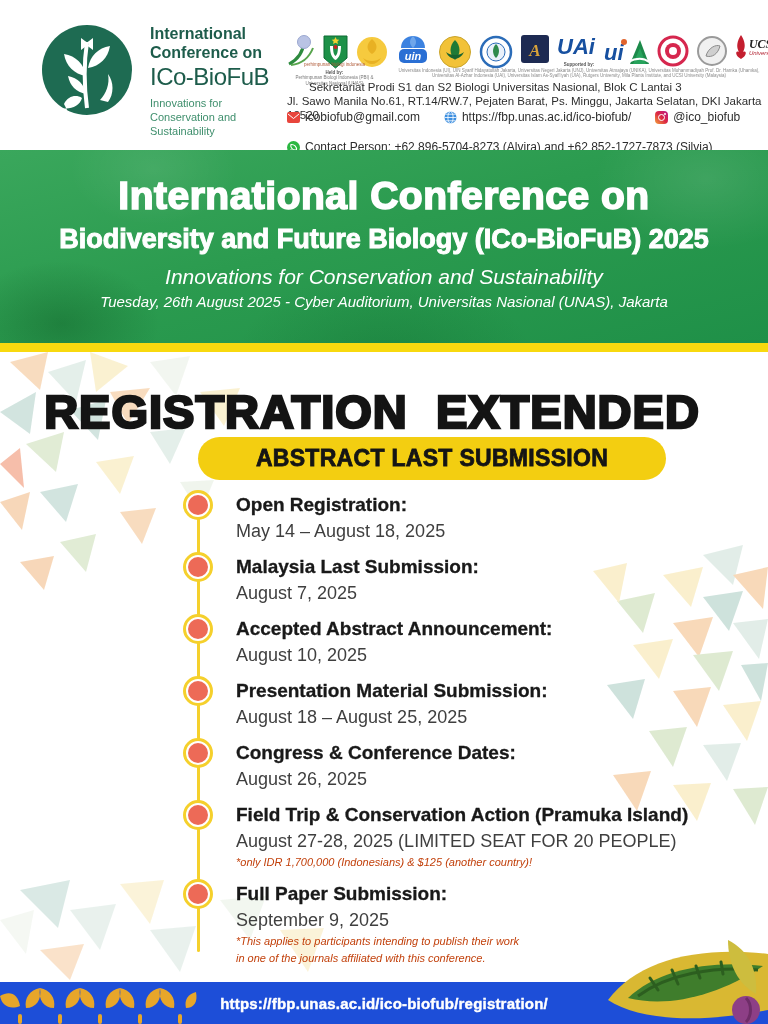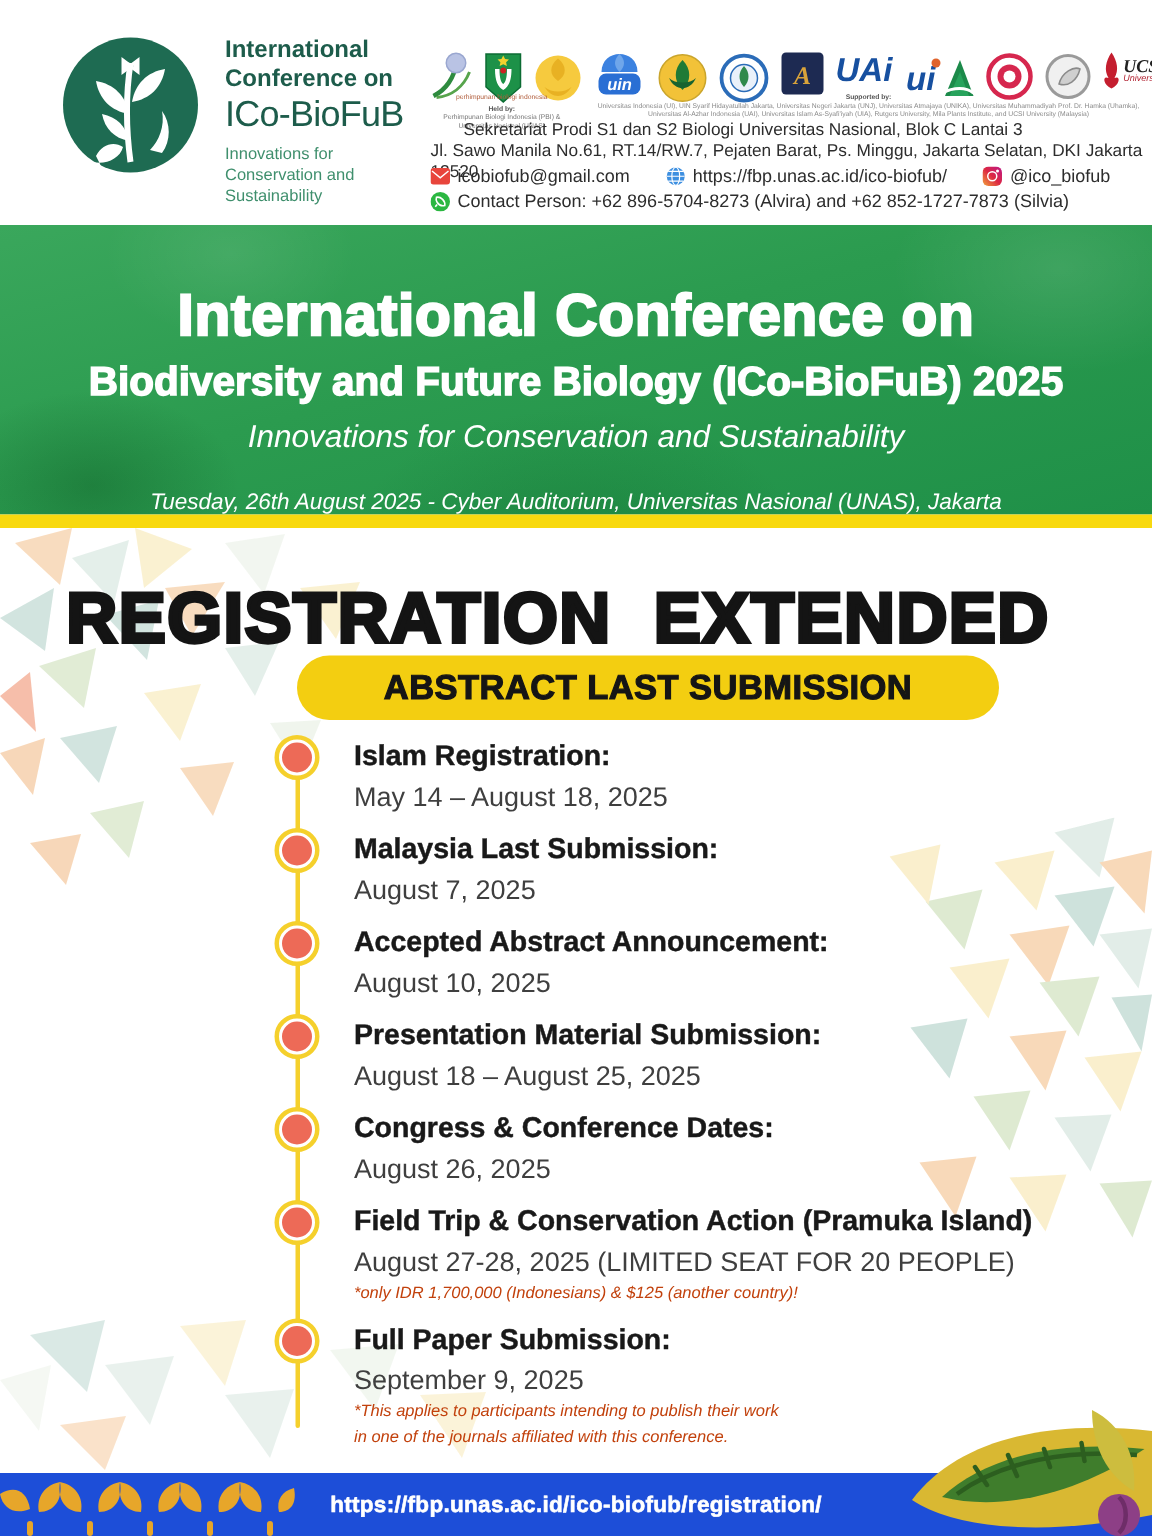--- a/index.html
+++ b/index.html
@@ -27,39 +27,39 @@
   .heldby{width:95px;text-align:center;color:#777;font-size:4.5px;line-height:5.5px;}
   .heldby .cap{color:#b05c3a;font-size:4.5px;margin-bottom:2px;}
   .heldby b{color:#555;font-size:4.5px;}
   .supportedby{flex:1;text-align:center;color:#8a8a8a;font-size:4.5px;line-height:5.5px;}
   .supportedby b{color:#555;}
 
   .addr{position:absolute;left:287px;width:475px;color:#2d2d2d;font-size:11.5px;line-height:14px;}
   .addr1{top:80px;margin-left:22px;} .addr2{top:94px;}
   .crow{position:absolute;left:287px;display:flex;align-items:center;gap:5px;
         color:#2d2d2d;font-size:12px;}
-  .crow3{top:110px;} .crow4{top:127px;}
+  .crow3{top:110px;} .crow4{top:140px;}
   .cicon{width:13px;height:13px;flex:0 0 auto;display:inline-block;}
   .cgap{width:14px;}
 
   
   .banner{position:absolute;left:0;top:150px;width:768px;height:193px;
           background:linear-gradient(165deg,#3aa75c 0%,#2b9b4f 45%,#1f9048 100%);
           color:#fff;text-align:center;overflow:hidden;}
   .banner::before{content:"";position:absolute;inset:0;
       background:
         radial-gradient(140px 90px at 8% 90%, rgba(10,80,30,.35), transparent 70%),
         radial-gradient(160px 100px at 92% 15%, rgba(255,255,255,.10), transparent 70%),
         radial-gradient(200px 120px at 50% 110%, rgba(10,90,35,.25), transparent 75%),
         radial-gradient(120px 80px at 20% 10%, rgba(255,255,255,.08), transparent 70%);}
-  .banner-inner{position:relative;padding-top:39px;}
+  .banner-inner{position:relative;padding-top:24px;}
   .bt1{font-size:39px;font-weight:800;letter-spacing:.5px;-webkit-text-stroke:1.6px #fff;}
   .bt2{font-size:27px;font-weight:800;margin-top:6px;-webkit-text-stroke:1px #fff;}
   .bt3{font-size:21px;font-style:italic;font-weight:500;margin-top:10px;}
-  .bt4{font-size:15px;font-style:italic;margin-top:22px;}
+  .bt4{font-size:15px;font-style:italic;margin-top:4px;}
   .ystripe{position:absolute;left:0;top:343px;width:768px;height:9px;background:#f8d90f;}
 
   
   .heading{position:absolute;left:0;top:384px;width:744px;text-align:center;
            font-size:47px;font-weight:900;color:#141414;-webkit-text-stroke:2.6px #141414;
            letter-spacing:1px;white-space:pre;}
   .badge{position:absolute;left:0;top:437px;width:768px;display:flex;justify-content:center;padding-left:48px;}
   .badge-pill{background:#f3ce11;border-radius:24px;padding:8px 58px;
               font-size:23px;font-weight:800;color:#151515;-webkit-text-stroke:.8px #151515;
               letter-spacing:.3px;}
@@ -325,21 +325,21 @@
 
   <div class="heading">REGISTRATION  EXTENDED</div>
 
   <div class="badge">
     <div class="badge-pill">ABSTRACT LAST SUBMISSION</div>
   </div>
 
   <div class="timeline">
     <div class="t-item">
       <span class="t-dot"></span>
-      <div class="t-title">Islam Registration:</div>
+      <div class="t-title">Open Registration:</div>
       <div class="t-date">May 14 – August 18, 2025</div>
     </div>
     <div class="t-item">
       <span class="t-dot"></span>
       <div class="t-title">Malaysia Last Submission:</div>
       <div class="t-date">August 7, 2025</div>
     </div>
     <div class="t-item">
       <span class="t-dot"></span>
       <div class="t-title">Accepted Abstract Announcement:</div>

